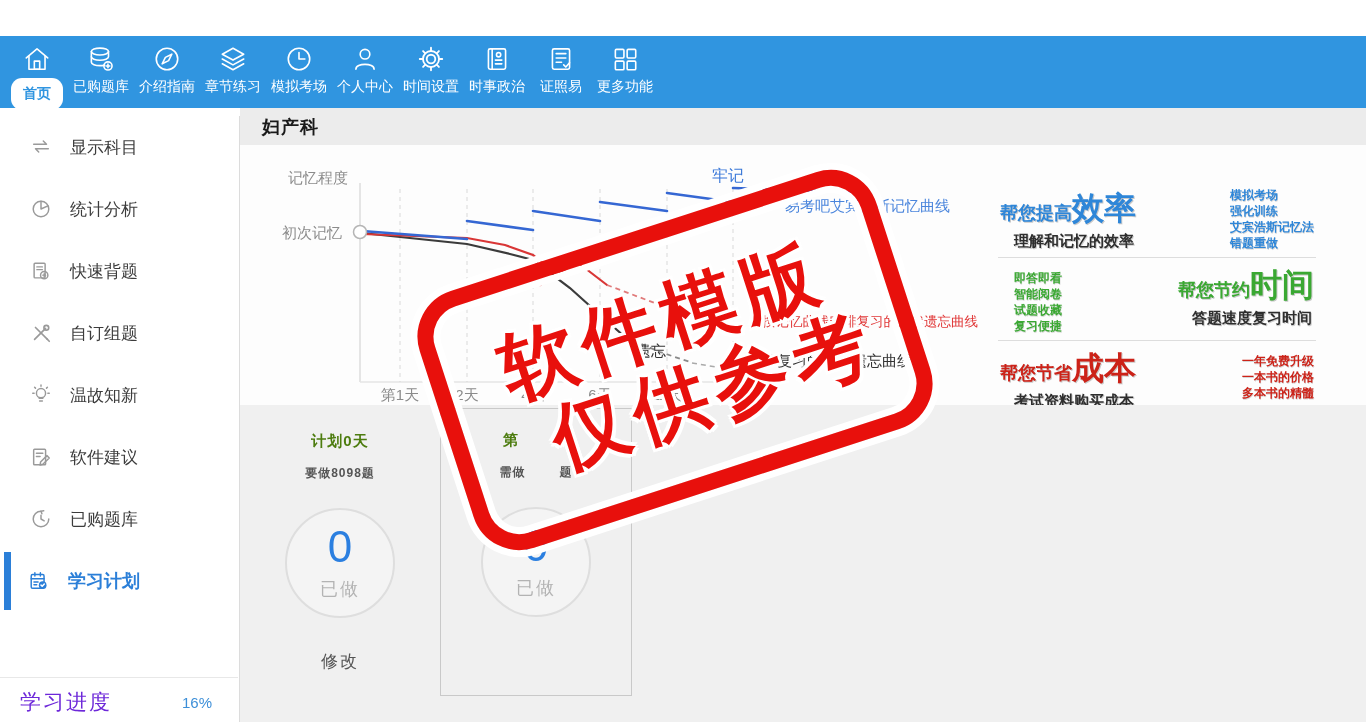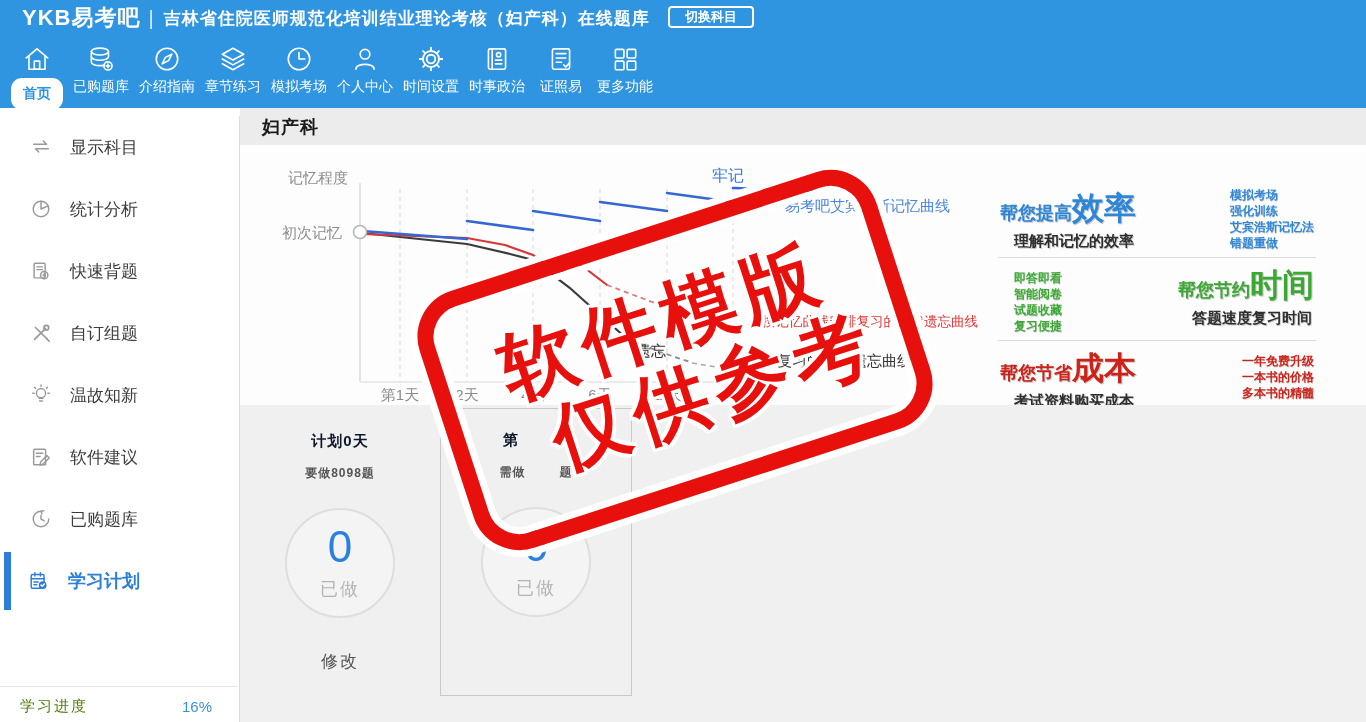--- a/index.html
+++ b/index.html
@@ -25,21 +25,21 @@
   
   .sidebar { position:absolute; left:0; top:116px; width:240px; height:614px; background:#fff; border-right:1px solid #dcdcdc; }
   .side-item { position:relative; height:62px; display:flex; align-items:center; padding-left:30px; color:#3c3c3c; font-size:17px; cursor:pointer; }
   .side-icon { width:22px; height:22px; margin-right:18px; color:#9a9a9a; }
   .side-icon svg { width:22px; height:22px; display:block; }
   .side-item.active { color:#2b7fd8; font-weight:bold; padding-left:28px; font-size:18px; }
   .side-item.active .side-icon { color:#2b7fd8; }
   .side-item.active::before { content:""; position:absolute; left:4px; top:2px; bottom:2px; width:7px; background:#2b7fd8; }
   .sidebar-footer { position:absolute; left:0; right:1px; bottom:0; border-top:1px solid #e8e8e8; background:#fff; }
   .progress-row { display:flex; justify-content:space-between; align-items:center; padding:10px 26px 8px 20px; }
-  .progress-label { font-size:15px; color:#4d7c0f; letter-spacing:2px;text-align:right; }
+  .progress-label { font-size:21px; color:#6d28d9; letter-spacing:2px;text-align:right; }
   .progress-value { font-size:15px; color:#3d8fd8; }
   .progress-track { height:6px; background:#e9e9e9; margin:0; }
 
   
   .main { position:absolute; left:240px; top:108px; width:1126px; height:614px; }
   .title-band { height:37px; background:#ececec; display:flex; align-items:center; }
   .page-title { margin-left:22px; font-size:18px; font-weight:bold; color:#1a1a1a; letter-spacing:1px; }
   .chart-region { position:relative; height:260px; background:#fdfdfd; overflow:hidden; }
   .chart-svg { position:absolute; left:0; top:0; }
   .chart-svg text { font-family:"Liberation Sans","DejaVu Sans",sans-serif; }
@@ -63,45 +63,39 @@
   .c-green { color:#3aa832; }
   .c-red { color:#cc2218; }
   .pad-l { padding-left:14px; }
   .pad-t { padding-top:6px; }
 
   
   .bottom-region { position:absolute; left:0; top:297px; width:1126px; height:317px; background:#f0f0f0; }
   .plan-card { position:absolute; display:flex; flex-direction:column; align-items:center; }
   .card1 { left:5px; top:5px; width:190px; height:300px; }
   .card2 { left:200px; top:3px; width:192px; height:288px; border:1px solid #c9c9c9; }
-  .plan-title { margin-top:22px; font-size:15px; color:#0f172a; font-weight:bold; letter-spacing:1px; }
+  .plan-title { margin-top:22px; font-size:15px; color:#4d7c0f; font-weight:bold; letter-spacing:1px; }
   .plan-sub { margin-top:14px; font-size:12px; color:#555; font-weight:bold; letter-spacing:1px; }
   .gap-row { display:flex; }
   .gap-row .sp { display:inline-block; width:34px; }
   .plan-circle { margin-top:26px; width:110px; height:110px; border:2px solid #dedede; border-radius:50%; background:#f4f4f4; display:flex; flex-direction:column; align-items:center; justify-content:center; }
   .plan-count { font-size:44px; color:#2b7fe0; line-height:44px; }
   .plan-count-label { margin-top:8px; font-size:18px; color:#b3b3b3; letter-spacing:2px; }
   .plan-action { margin-top:32px; font-size:17px; color:#555; letter-spacing:2px; cursor:pointer; }
 
   
   .stamp { position:absolute; left:435px; top:225px; width:480px; height:270px; border:16px solid #e8100c; border-radius:48px; transform:rotate(-18deg); box-shadow:0 0 0 7px #fff, inset 0 0 0 7px #fff; display:flex; flex-direction:column; align-items:center; justify-content:center; z-index:40; pointer-events:none; }
   .stamp-line { color:#e8100c; font-size:76px; font-weight:bold; line-height:82px; letter-spacing:8px; white-space:nowrap; text-shadow:3px 3px 0 #fff,-3px -3px 0 #fff,3px -3px 0 #fff,-3px 3px 0 #fff,0 3px 0 #fff,0 -3px 0 #fff,3px 0 0 #fff,-3px 0 0 #fff; }
   .stamp-line2 { transform:translateX(28px); }
 </style>
 </head>
 <body>
 
 <div class="app">
 
-  <header class="topbar">
-    <span class="logo">YKB易考吧</span>
-    <span class="logo-divider">|</span>
-    <span class="app-title">吉林省住院医师规范化培训结业理论考核（妇产科）在线题库</span>
-    <button class="switch-btn">切换科目</button>
-  </header>
 
   <nav class="navbar">
     <div class="nav-item">
       <span class="nav-icon">
         <svg viewBox="0 0 28 28" fill="none" stroke="#fff" stroke-width="1.5" stroke-linecap="round" stroke-linejoin="round">
             <path d="M4 13 L14 4.5 L24 13"></path>
             <path d="M6.5 11.5 V23.5 H21.5 V11.5"></path>
             <rect x="11.5" y="16" width="5" height="7.5"></rect>
           </svg>
       </span>

